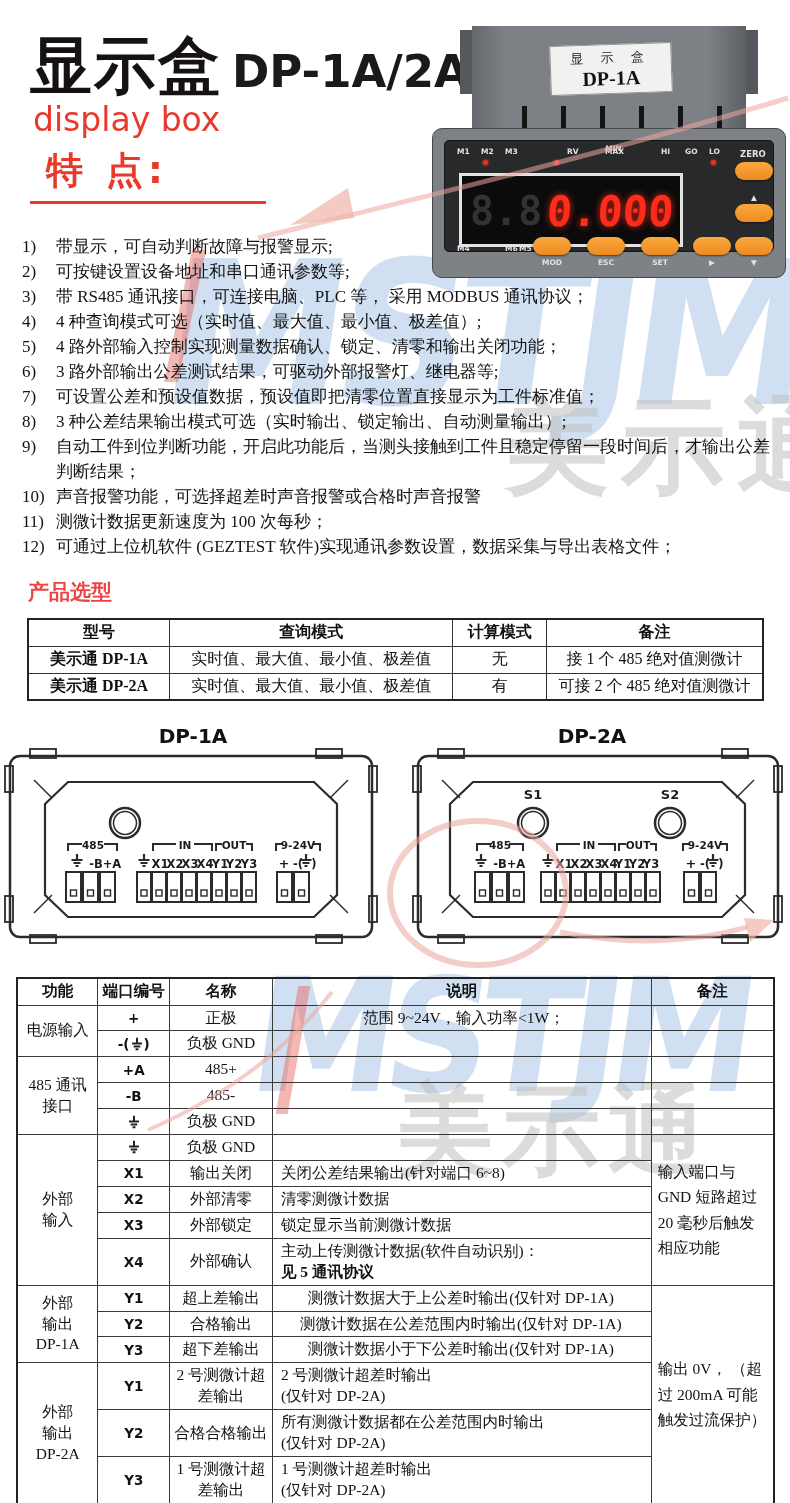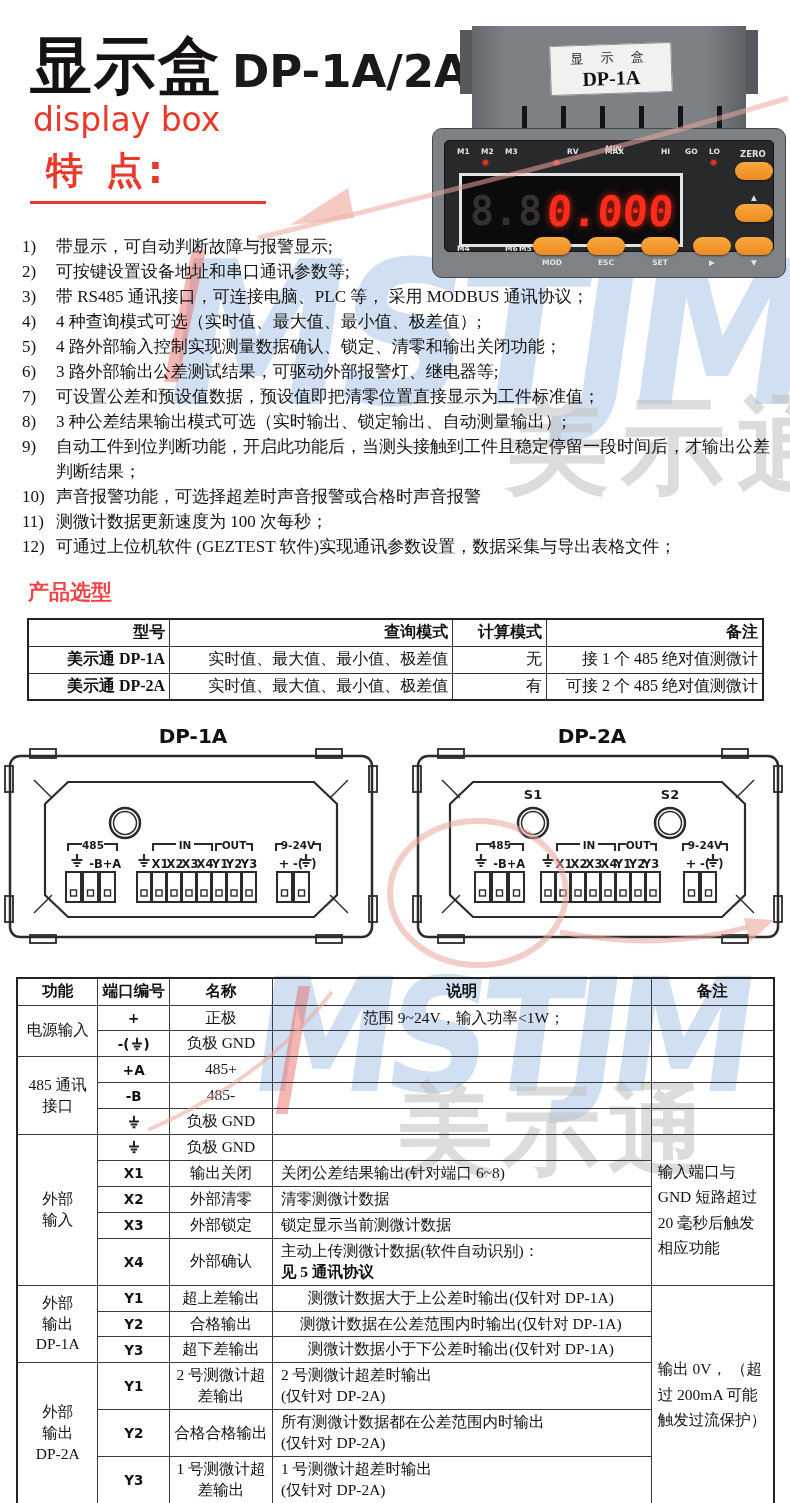--- a/index.html
+++ b/index.html
@@ -62,21 +62,21 @@
   .features { position:absolute; left:22px; top:234px; width:756px; z-index:1; }
   .feat { display:flex; font-size:17px; line-height:25px; color:#131313; }
   .feat .fnum { width:34px; flex:0 0 34px; }
   .feat .ftxt { flex:1; }
 
   
   .sel-head { position:absolute; left:28px; top:578px; font-family:"DejaVu Sans", sans-serif;
               font-weight:bold; font-size:21px; color:#ef4444; z-index:1; }
   table { border-collapse:collapse; }
   .sel-table { position:absolute; left:27px; top:618px; width:737px; z-index:1; font-size:16px; }
-  .sel-table td { border:1px solid #333; text-align:right; height:27px; padding:1px 4px; }
+  .sel-table td { border:1px solid #333; text-align:center; height:27px; padding:1px 4px; }
   .sel-table { border:2px solid #222; }
   .sel-table .hd td { font-weight:bold; }
   .sel-table .model { font-weight:bold; font-size:16px; }
 
   
   .diag-title { position:absolute; width:150px; text-align:center; top:724px;
                 font-family:"DejaVu Sans", sans-serif; font-weight:bold; font-size:20px; z-index:1; }
   .diag-svg { position:absolute; top:720px; z-index:1; }
   .diag-svg path, .diag-svg rect, .diag-svg circle, .diag-svg polygon { fill:none; stroke:#2b2b2b; }
   .diag-svg text { font-family:"DejaVu Sans", sans-serif; font-weight:bold; fill:#1b1b1b; text-anchor:middle; }

